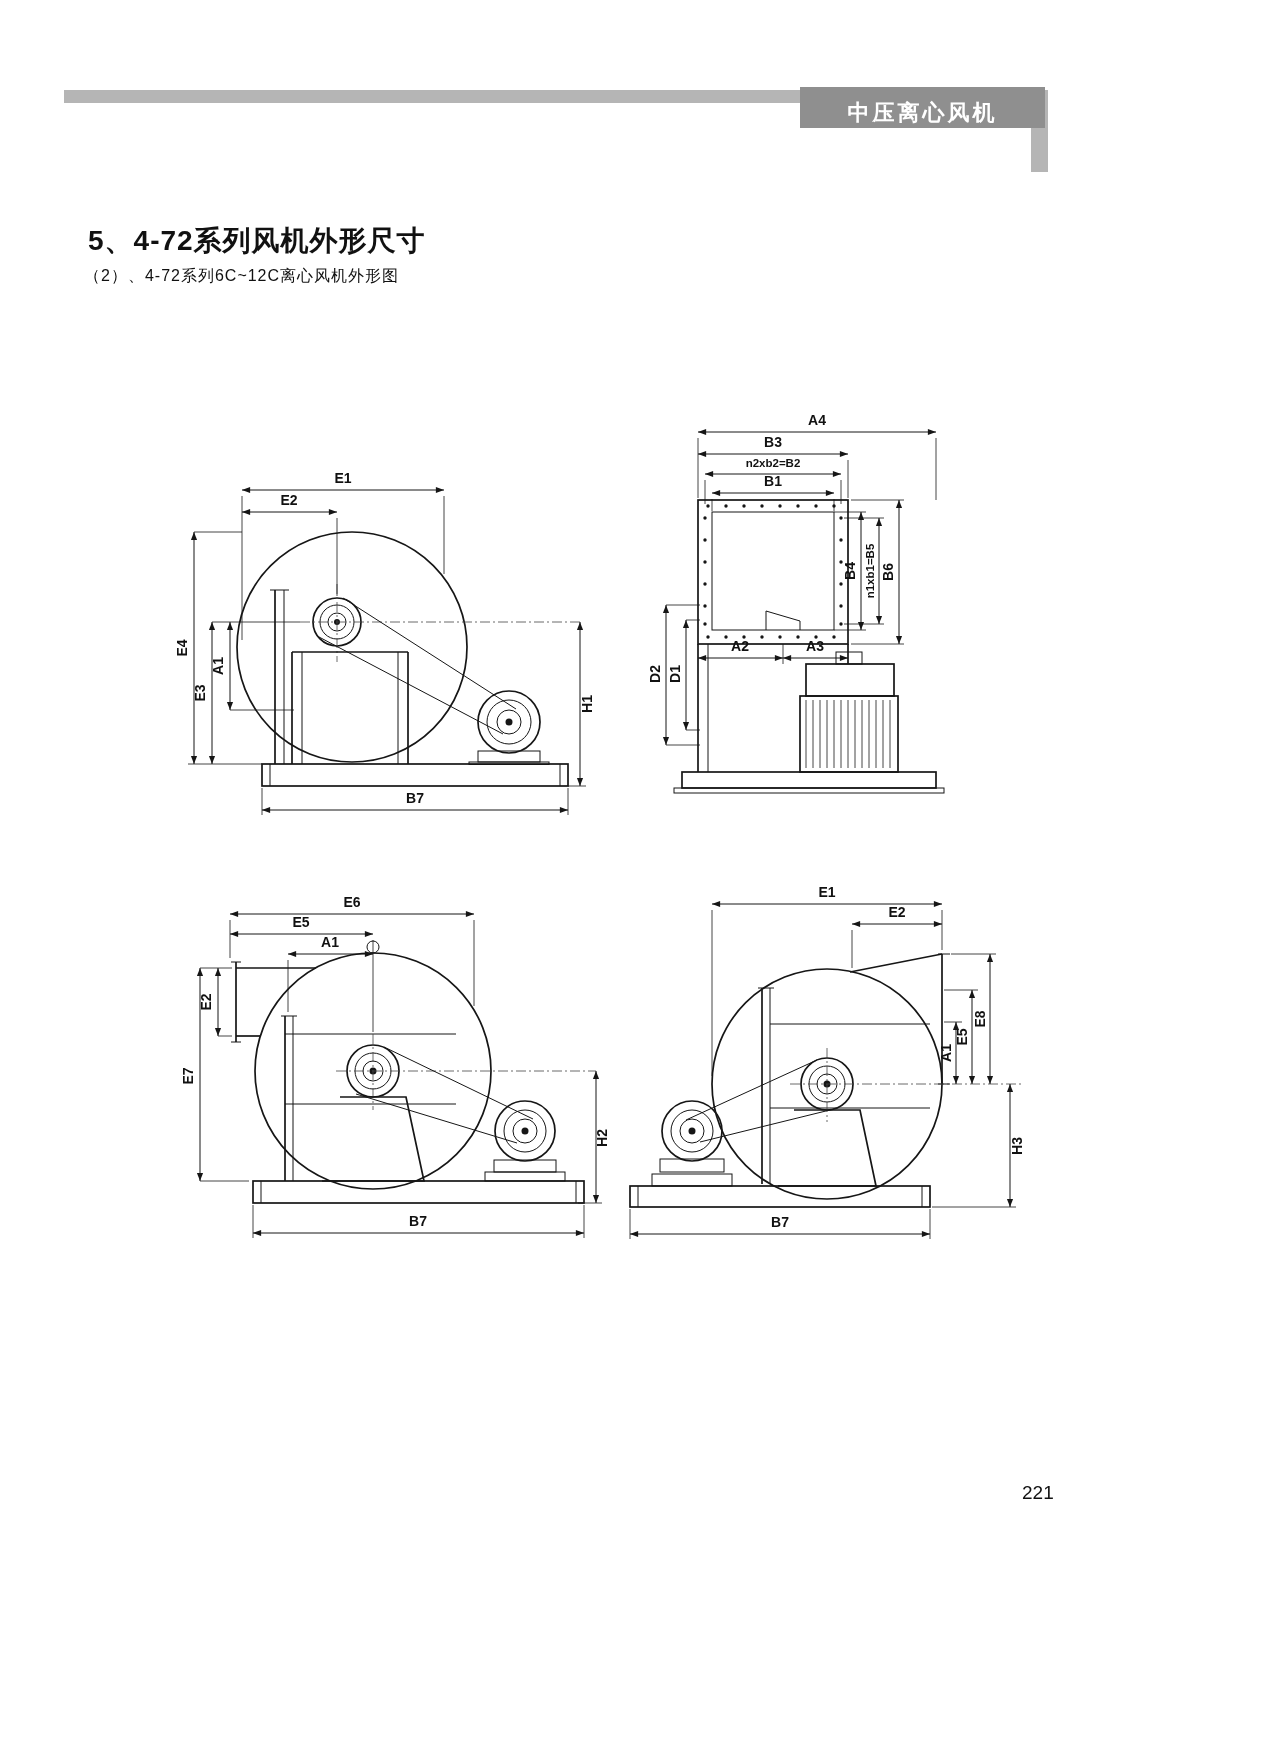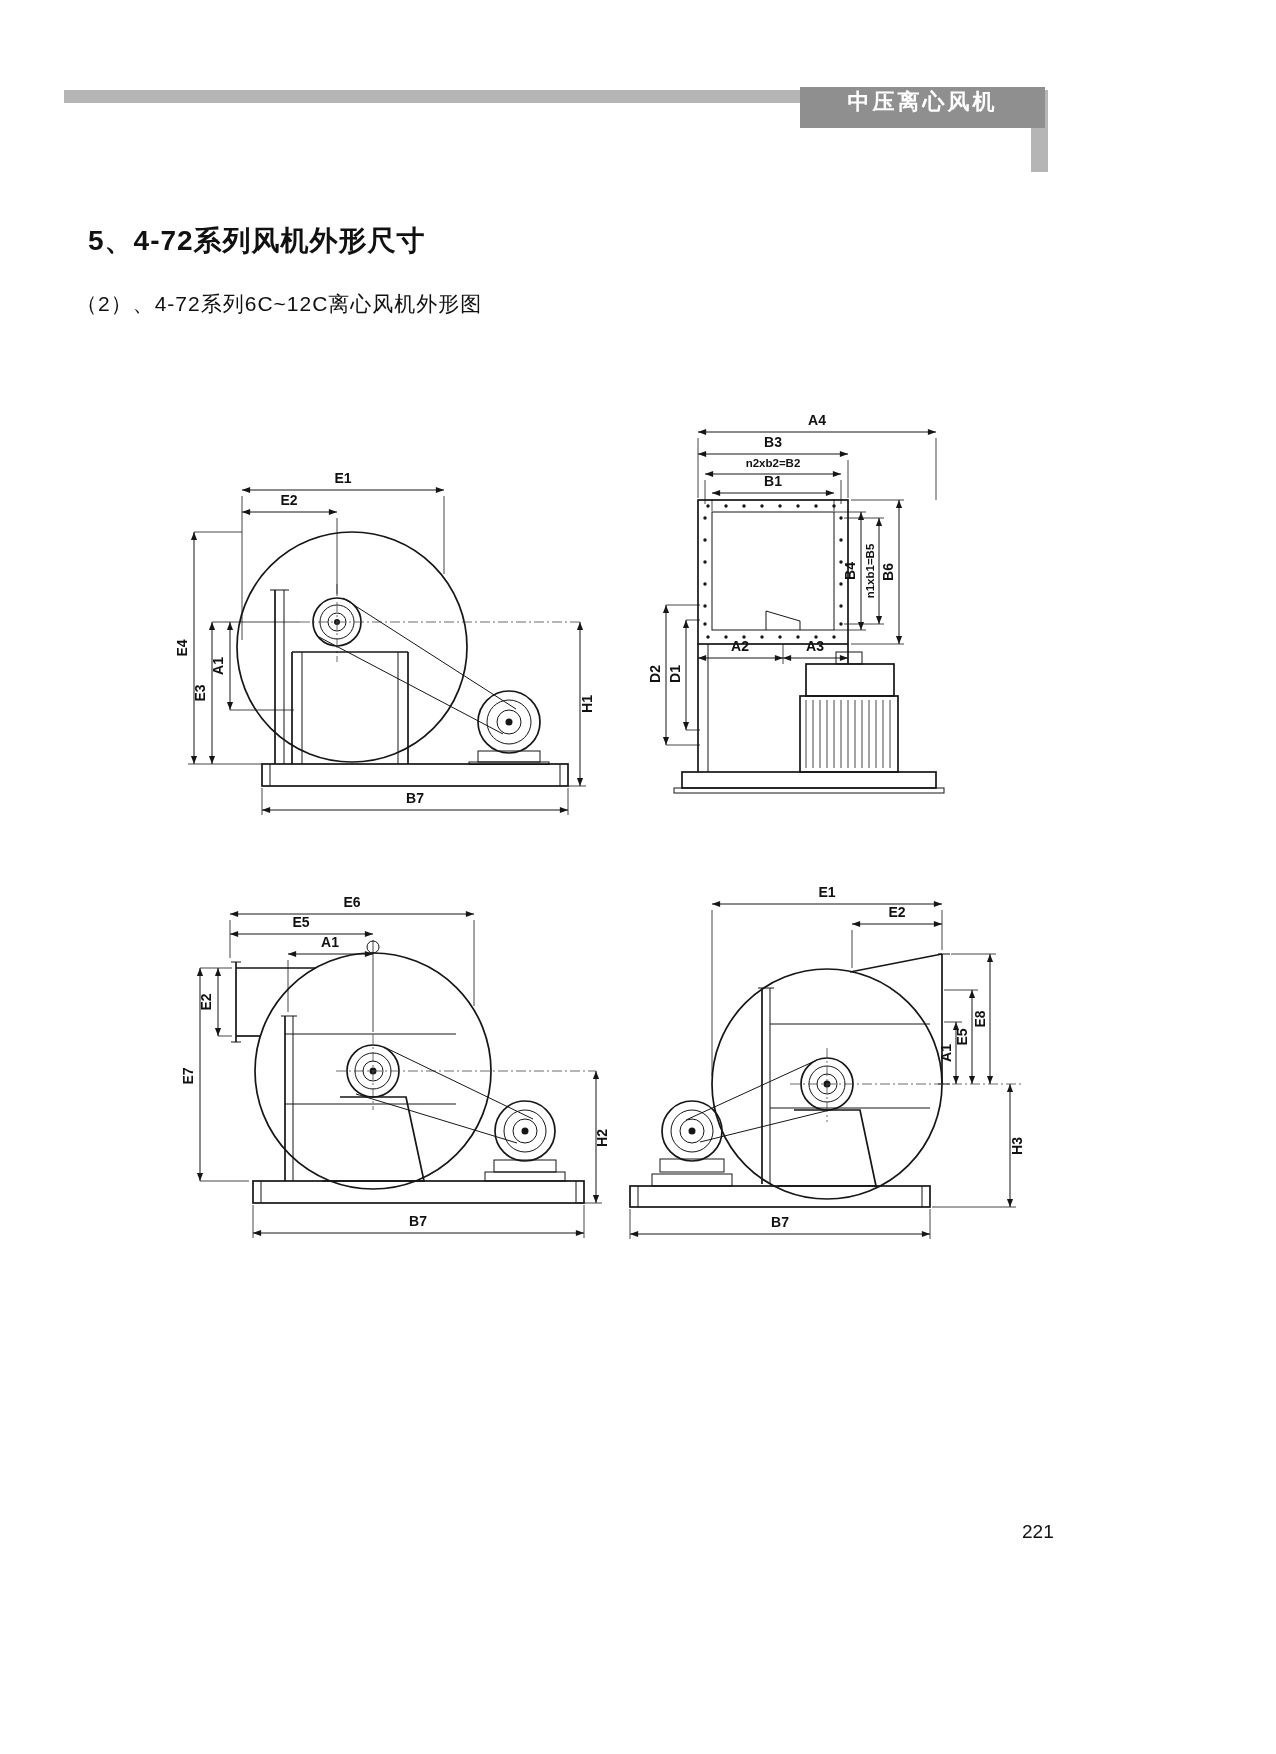--- a/index.html
+++ b/index.html
@@ -5,26 +5,26 @@
   html,body{margin:0;padding:0;}
   body{
     width:1276px;height:1754px;position:relative;background:#ffffff;
     font-family:"Liberation Sans",sans-serif;color:#111;overflow:hidden;
   }
   .abs{position:absolute;}
   .header-bar{left:64px;top:90px;width:984px;height:13px;background:#b5b5b5;}
   .header-vbar{left:1031px;top:96px;width:17px;height:76px;background:#b5b5b5;}
   .header-tab{
     left:800px;top:87px;width:245px;height:41px;background:#8f8f8f;
-    display:flex;align-items:flex-start;justify-content:center;
+    display:flex;align-items:flex-end;justify-content:center;
     color:#fff;font-size:22px;font-weight:bold;letter-spacing:3px;
   }
   .doc-title{left:88px;top:222px;font-size:28px;font-weight:bold;letter-spacing:1px;}
-  .doc-subtitle{left:76px;top:266px;font-size:21px;letter-spacing:1px;margin-top:24px;}
-  .page-number{left:1022px;top:1482px;font-size:19px;margin-top:39px;}
+  .doc-subtitle{left:84px;top:266px;font-size:16px;letter-spacing:1px;}
+  .page-number{left:1022px;top:1482px;font-size:19px;}
   svg{position:absolute;overflow:visible;}
   .obj{fill:none;stroke:#161616;stroke-width:1.7;}
   .obj2{fill:none;stroke:#161616;stroke-width:1;}
   .fin{fill:none;stroke:#161616;stroke-width:0.8;}
   .cl{fill:none;stroke:#444;stroke-width:0.8;stroke-dasharray:10 3 2 3;}
   .dim{stroke:#161616;stroke-width:1;marker-start:url(#arw);marker-end:url(#arw);}
   .ext{stroke:#161616;stroke-width:0.8;}
   .dlabel{font:bold 14px "Liberation Sans",sans-serif;fill:#111;text-anchor:middle;}
   .sm{font-size:11.5px;}
   .bolt{fill:#161616;stroke:none;}

